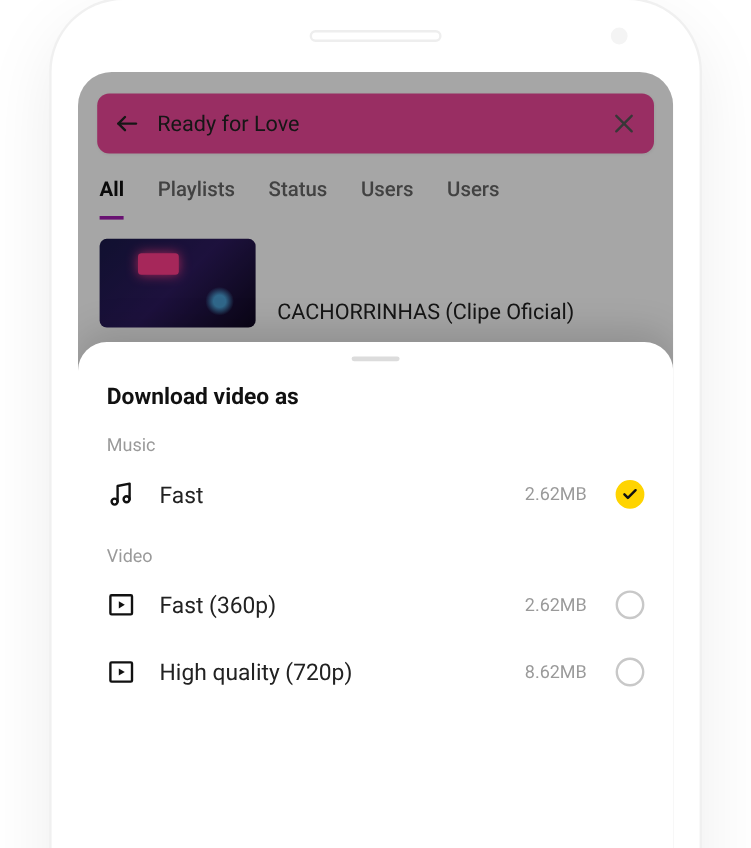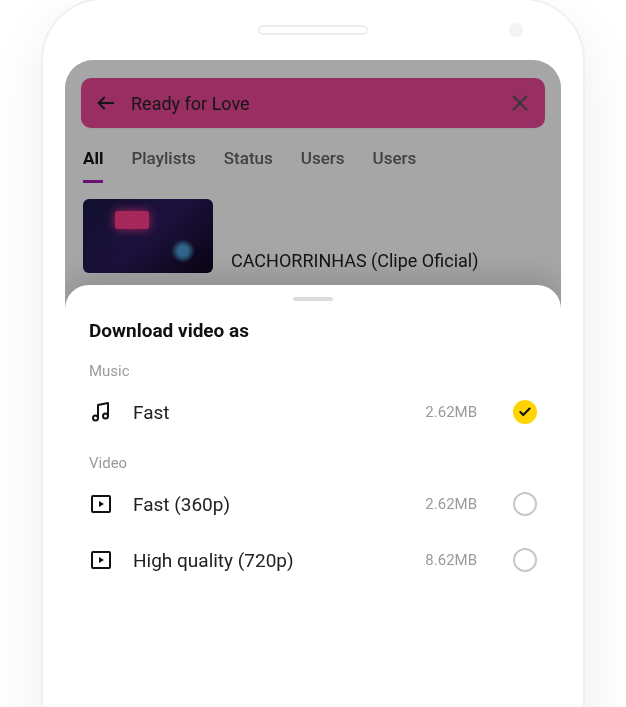--- a/index.html
+++ b/index.html
@@ -185,21 +185,21 @@
       justify-content: center;
     }
     .option-label {
       flex: 1;
       font-size: 19px;
       color: #222;
     }
     .option-size {
       font-size: 15px;
       color: #9a9a9a;
-      margin-right: 16px;
+      margin-right: 4px;
     }
     .radio {
       width: 24px;
       height: 24px;
       border: 2px solid #c8c8c8;
       border-radius: 50%;
       flex-shrink: 0;
     }
     .radio.selected {
       background: #ffd400;

